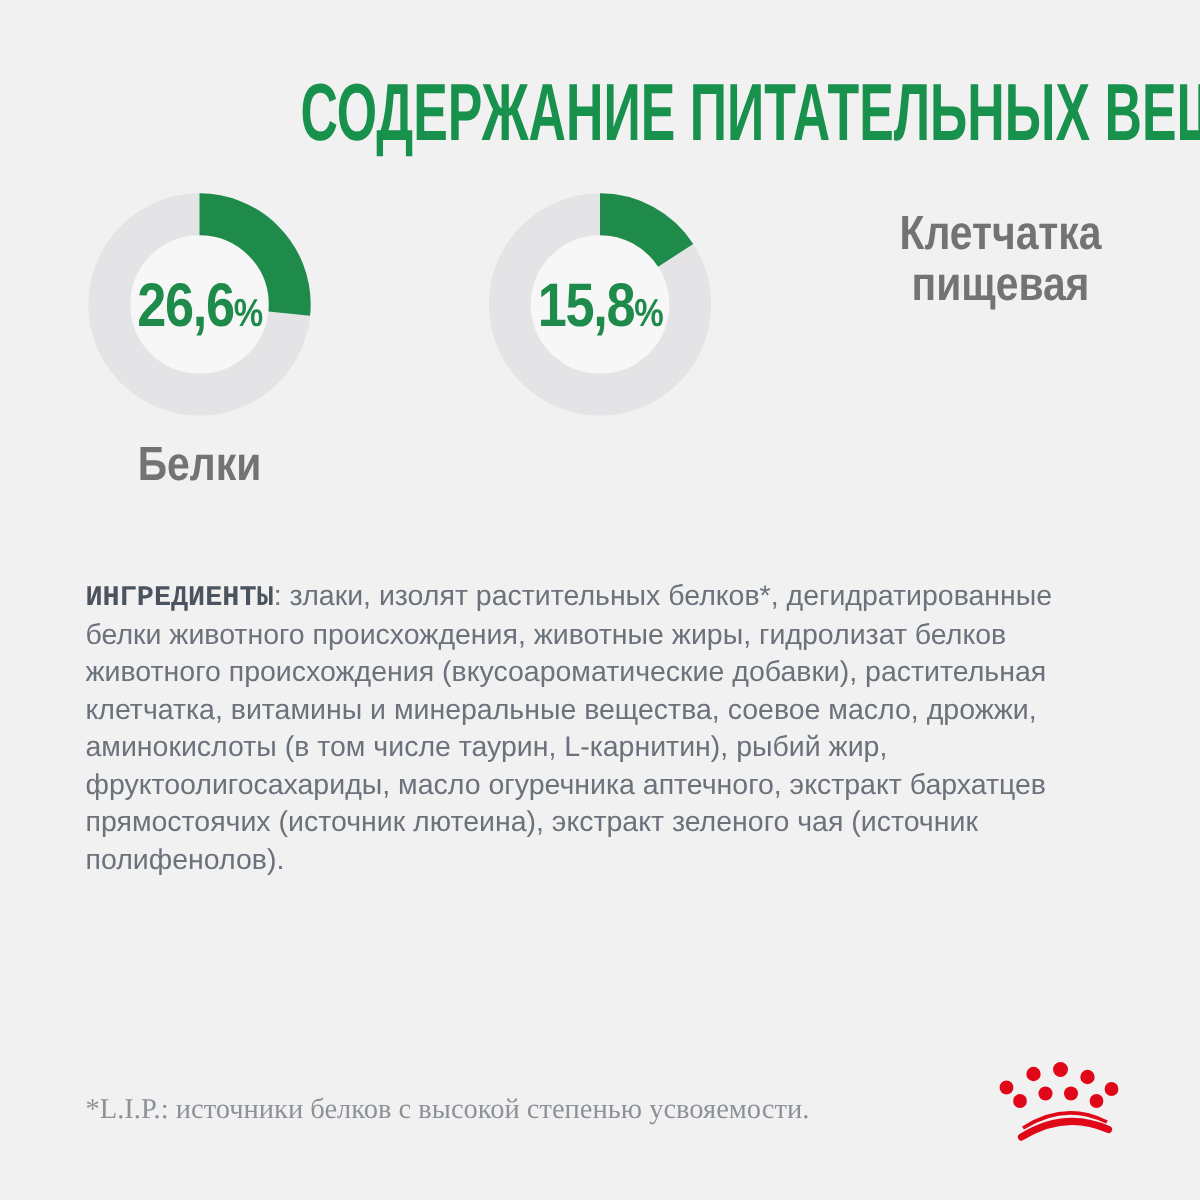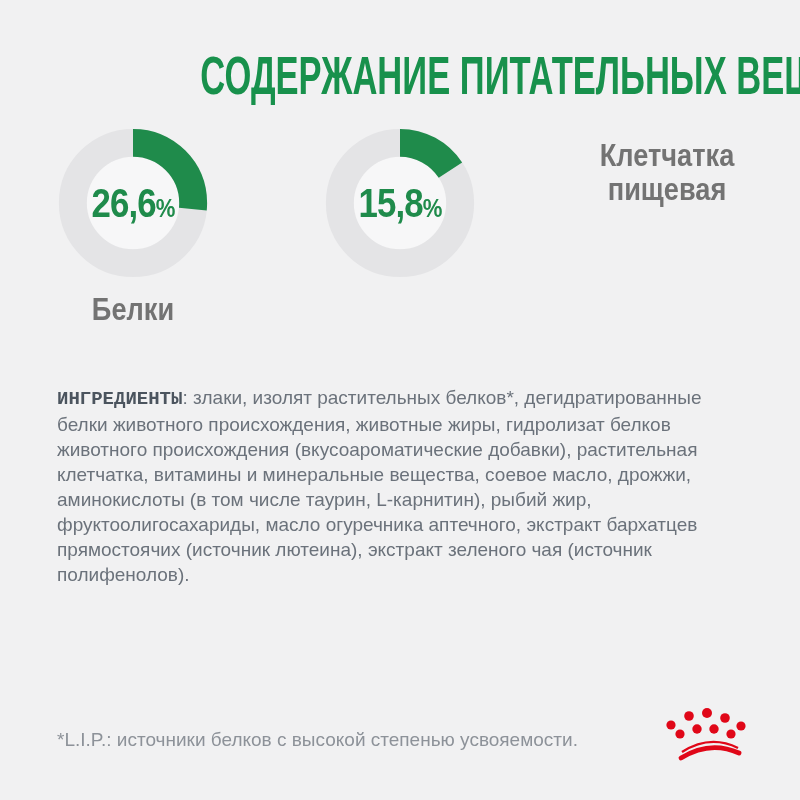--- a/index.html
+++ b/index.html
@@ -42,21 +42,21 @@
   
   .text-block{
     position:absolute;left:57px;width:700px;
     font-size:19px;line-height:25px;color:#6b727b;
   }
   .text-block .lead{font-weight:bold;color:#4b545e;font-family:Liberation Mono, monospace;}
   .ingredients{top:385px;}
   .additives{top:564px;}
   .footnote{
     position:absolute;left:57px;top:729px;
-    font-size:19px;color:#8d9299;
+    font-size:19px;color:#8d9299;font-family:Liberation Serif, serif;
   }
 
   
   .crown{position:absolute;left:662px;top:708px;width:88px;height:58px;}
   .crown .dot{fill:#e00718;}
   .crown .band{fill:none;stroke:#e00718;}
   .band-thin{stroke-width:2.4;}
   .band-thick{stroke-width:4.8;stroke-linecap:round;}
   p{margin:0;}
 </style>

